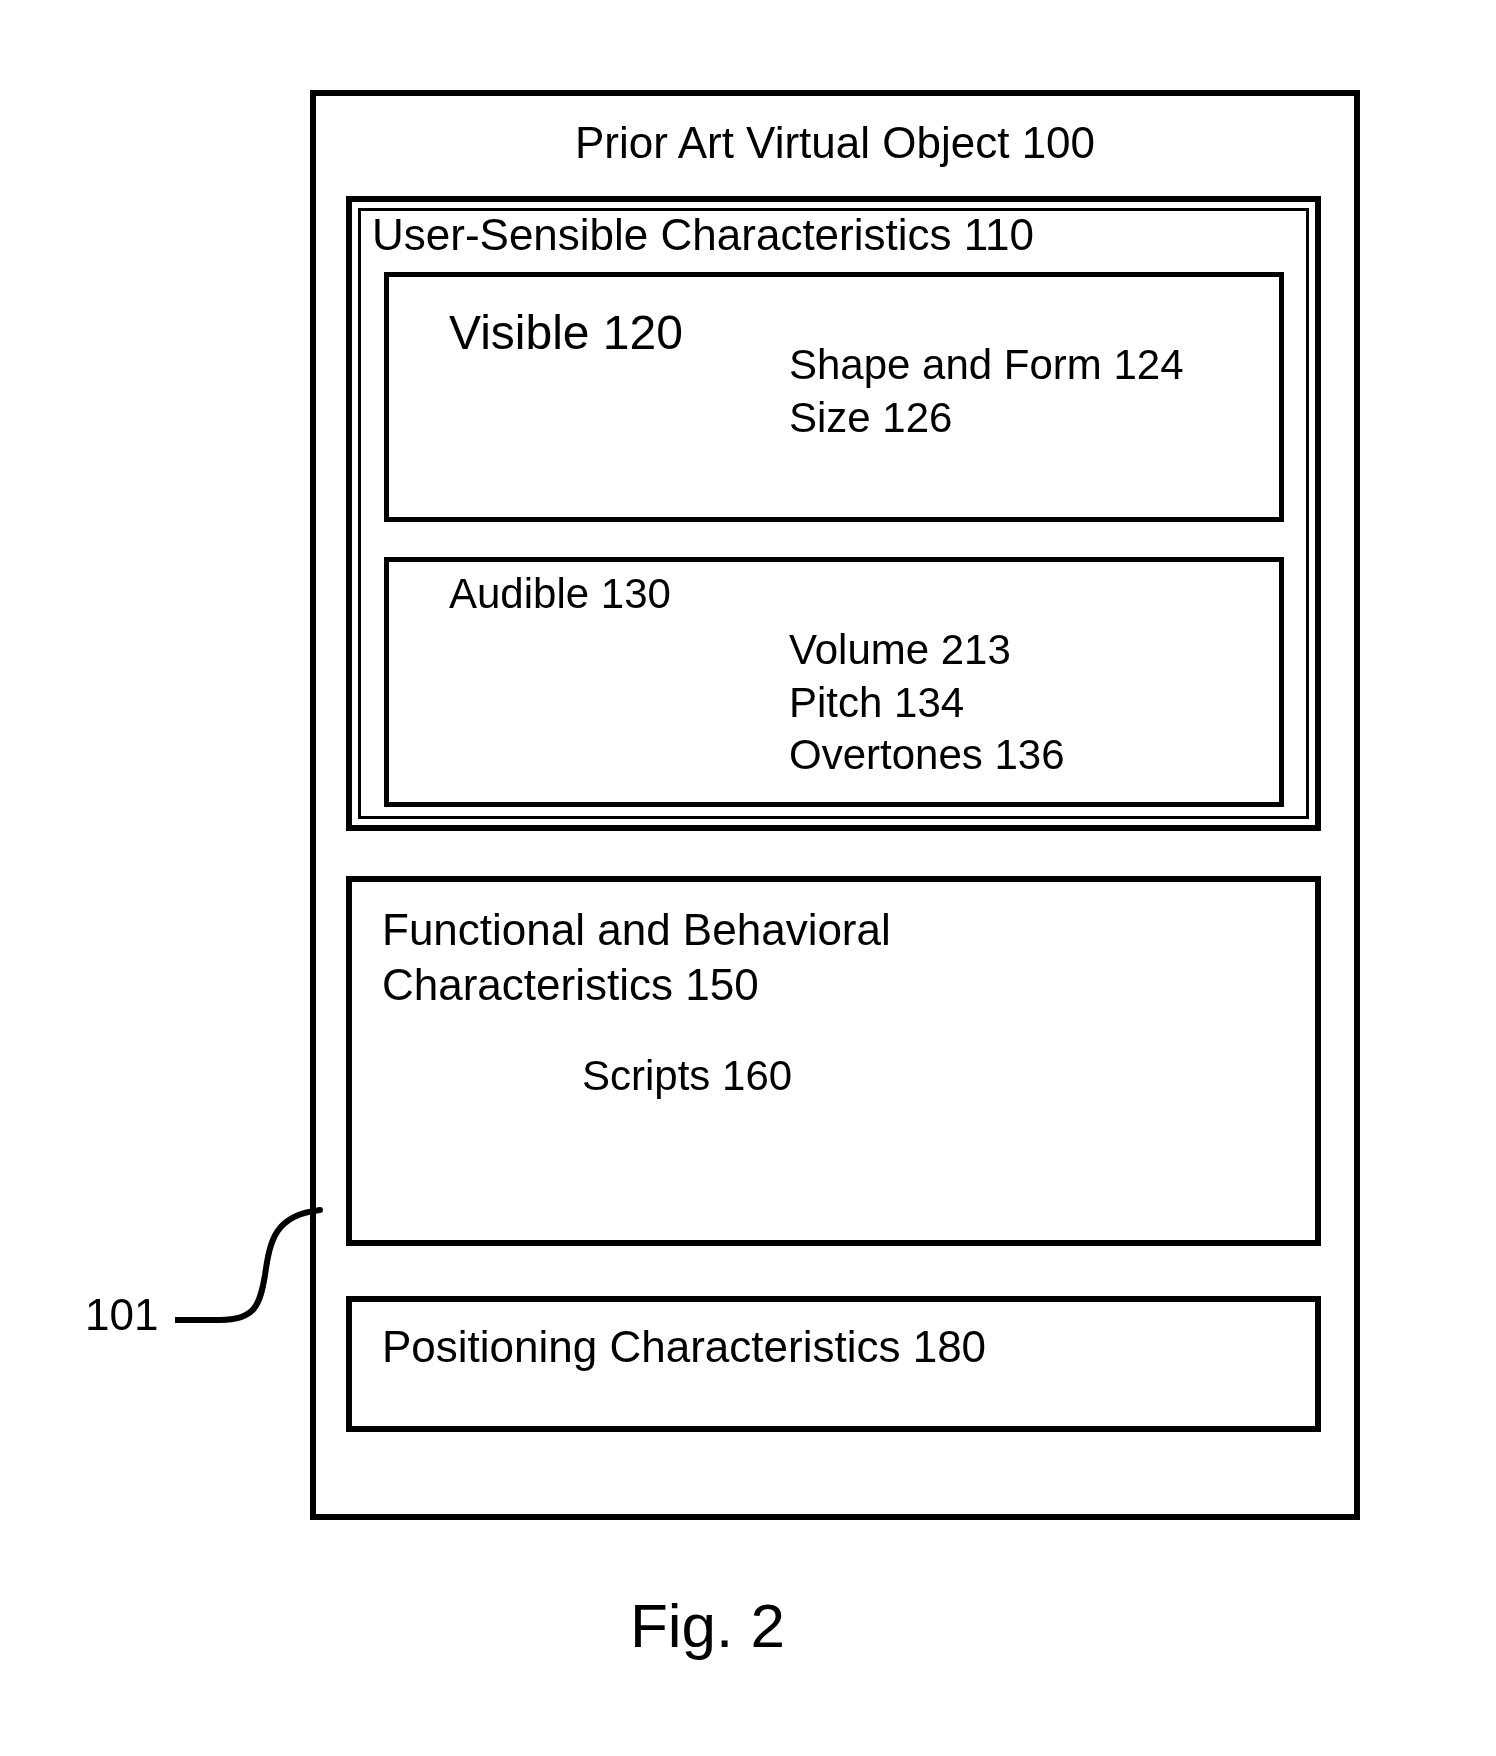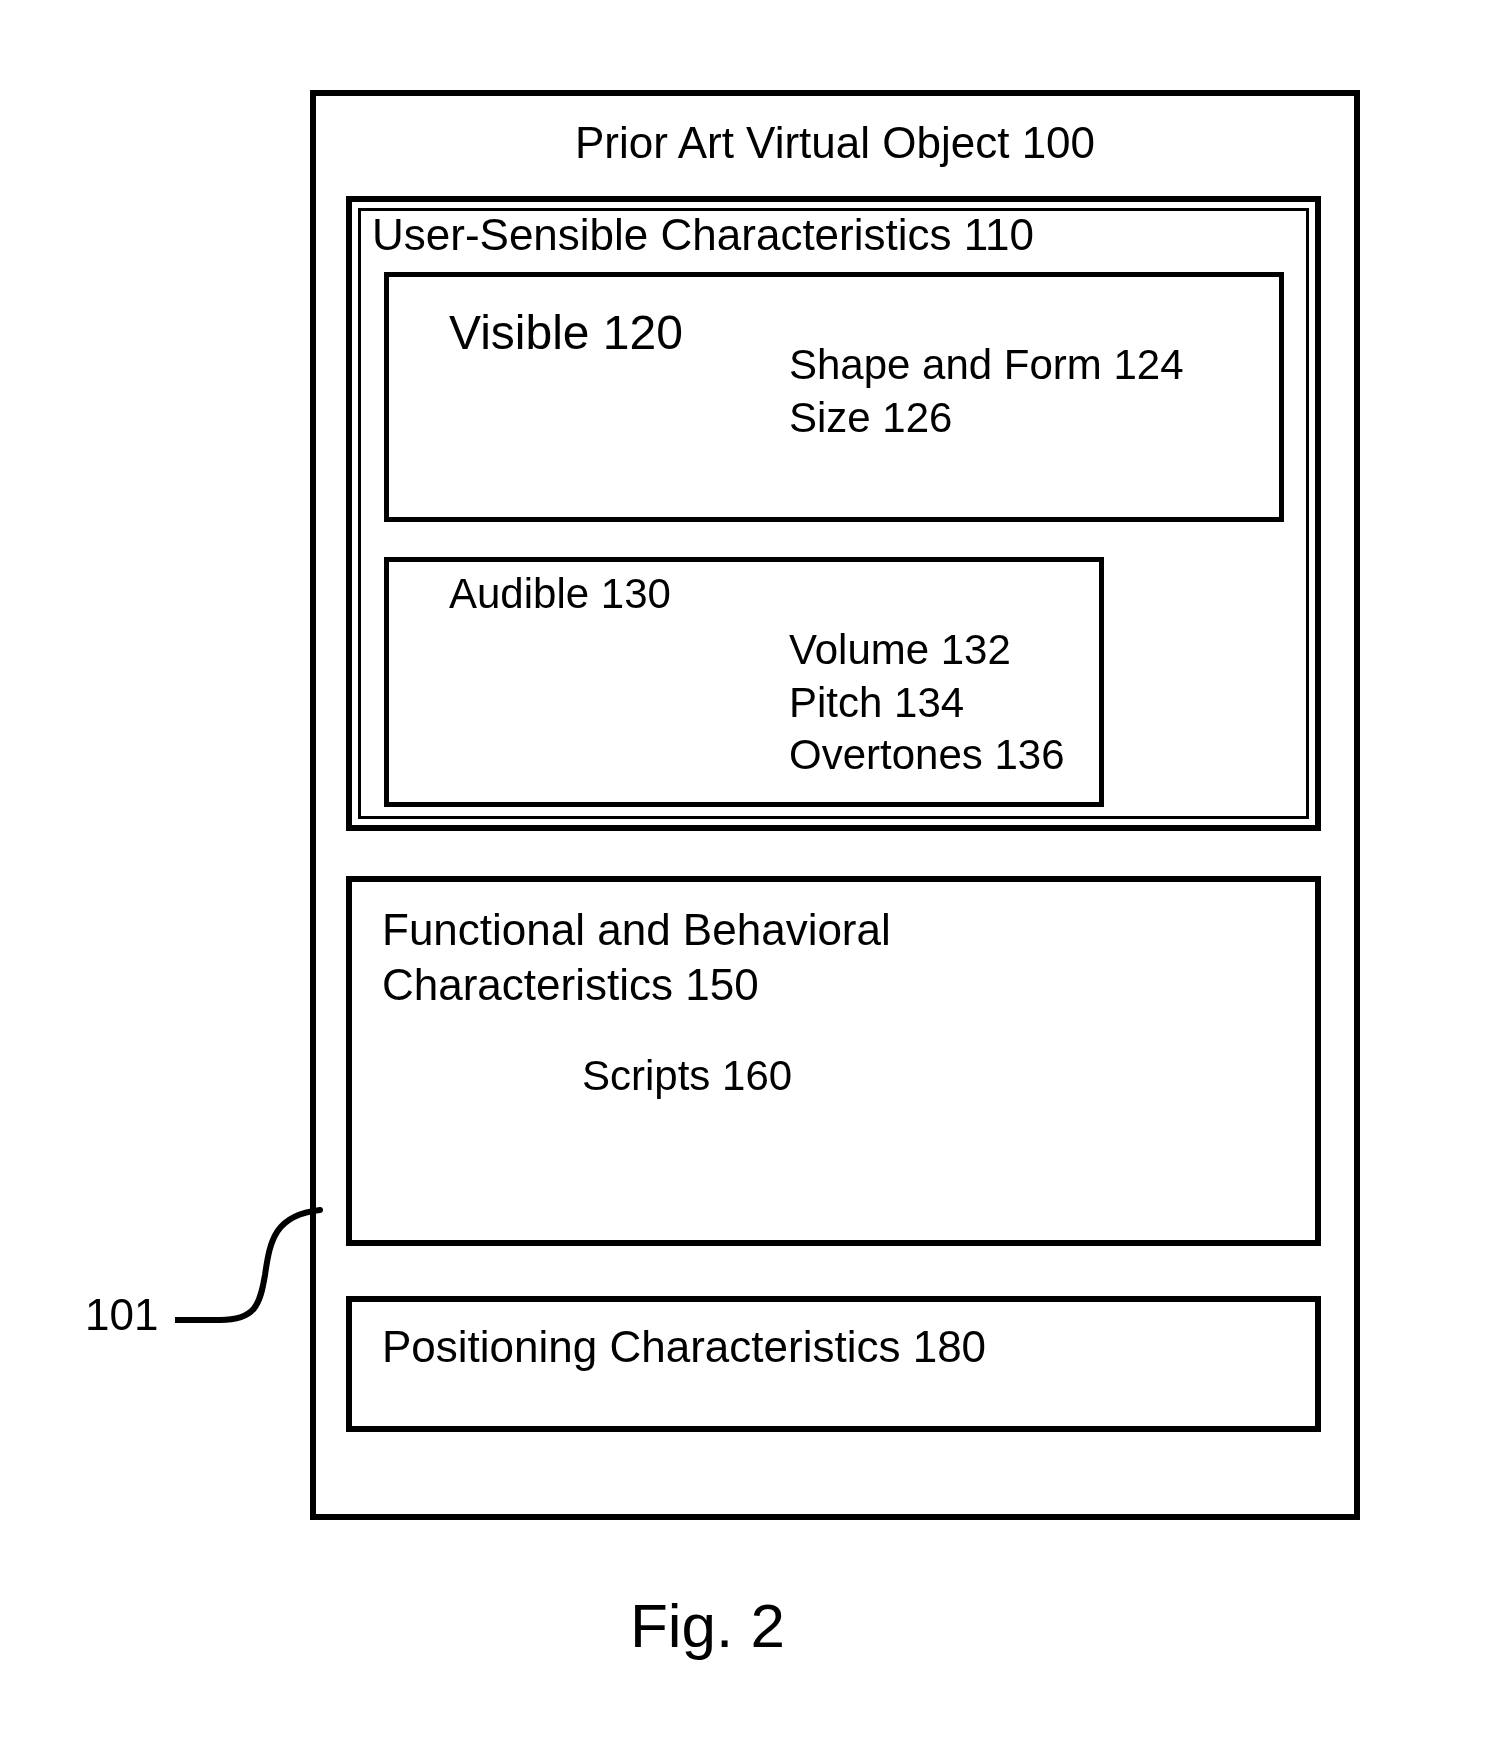--- a/index.html
+++ b/index.html
@@ -78,21 +78,21 @@
     left: 400px;
     top: 62px;
     font-size: 42px;
     line-height: 1.25;
   }
 
   .audible-box {
     position: absolute;
     left: 32px;
     top: 355px;
-    width: 720px;
+    width: 900px;
     height: 250px;
     border: 5px solid #000;
     box-sizing: border-box;
   }
   .audible-title {
     position: absolute;
     left: 60px;
     top: 8px;
     font-size: 42px;
   }
@@ -193,21 +193,21 @@
         <div class="visible-title">Visible 120</div>
         <div class="visible-list">
           <div>Shape and Form 124</div>
           <div>Size 126</div>
         </div>
       </div>
 
       <div class="audible-box">
         <div class="audible-title">Audible 130</div>
         <div class="audible-list">
-          <div>Volume 132</div>
+          <div>Volume 213</div>
           <div>Pitch 134</div>
           <div>Overtones 136</div>
         </div>
       </div>
     </div>
 
     <div class="fb-box">
       <div class="fb-title">
         <span>Functional and Behavioral</span><br>
         <span>Characteristics 150</span>

